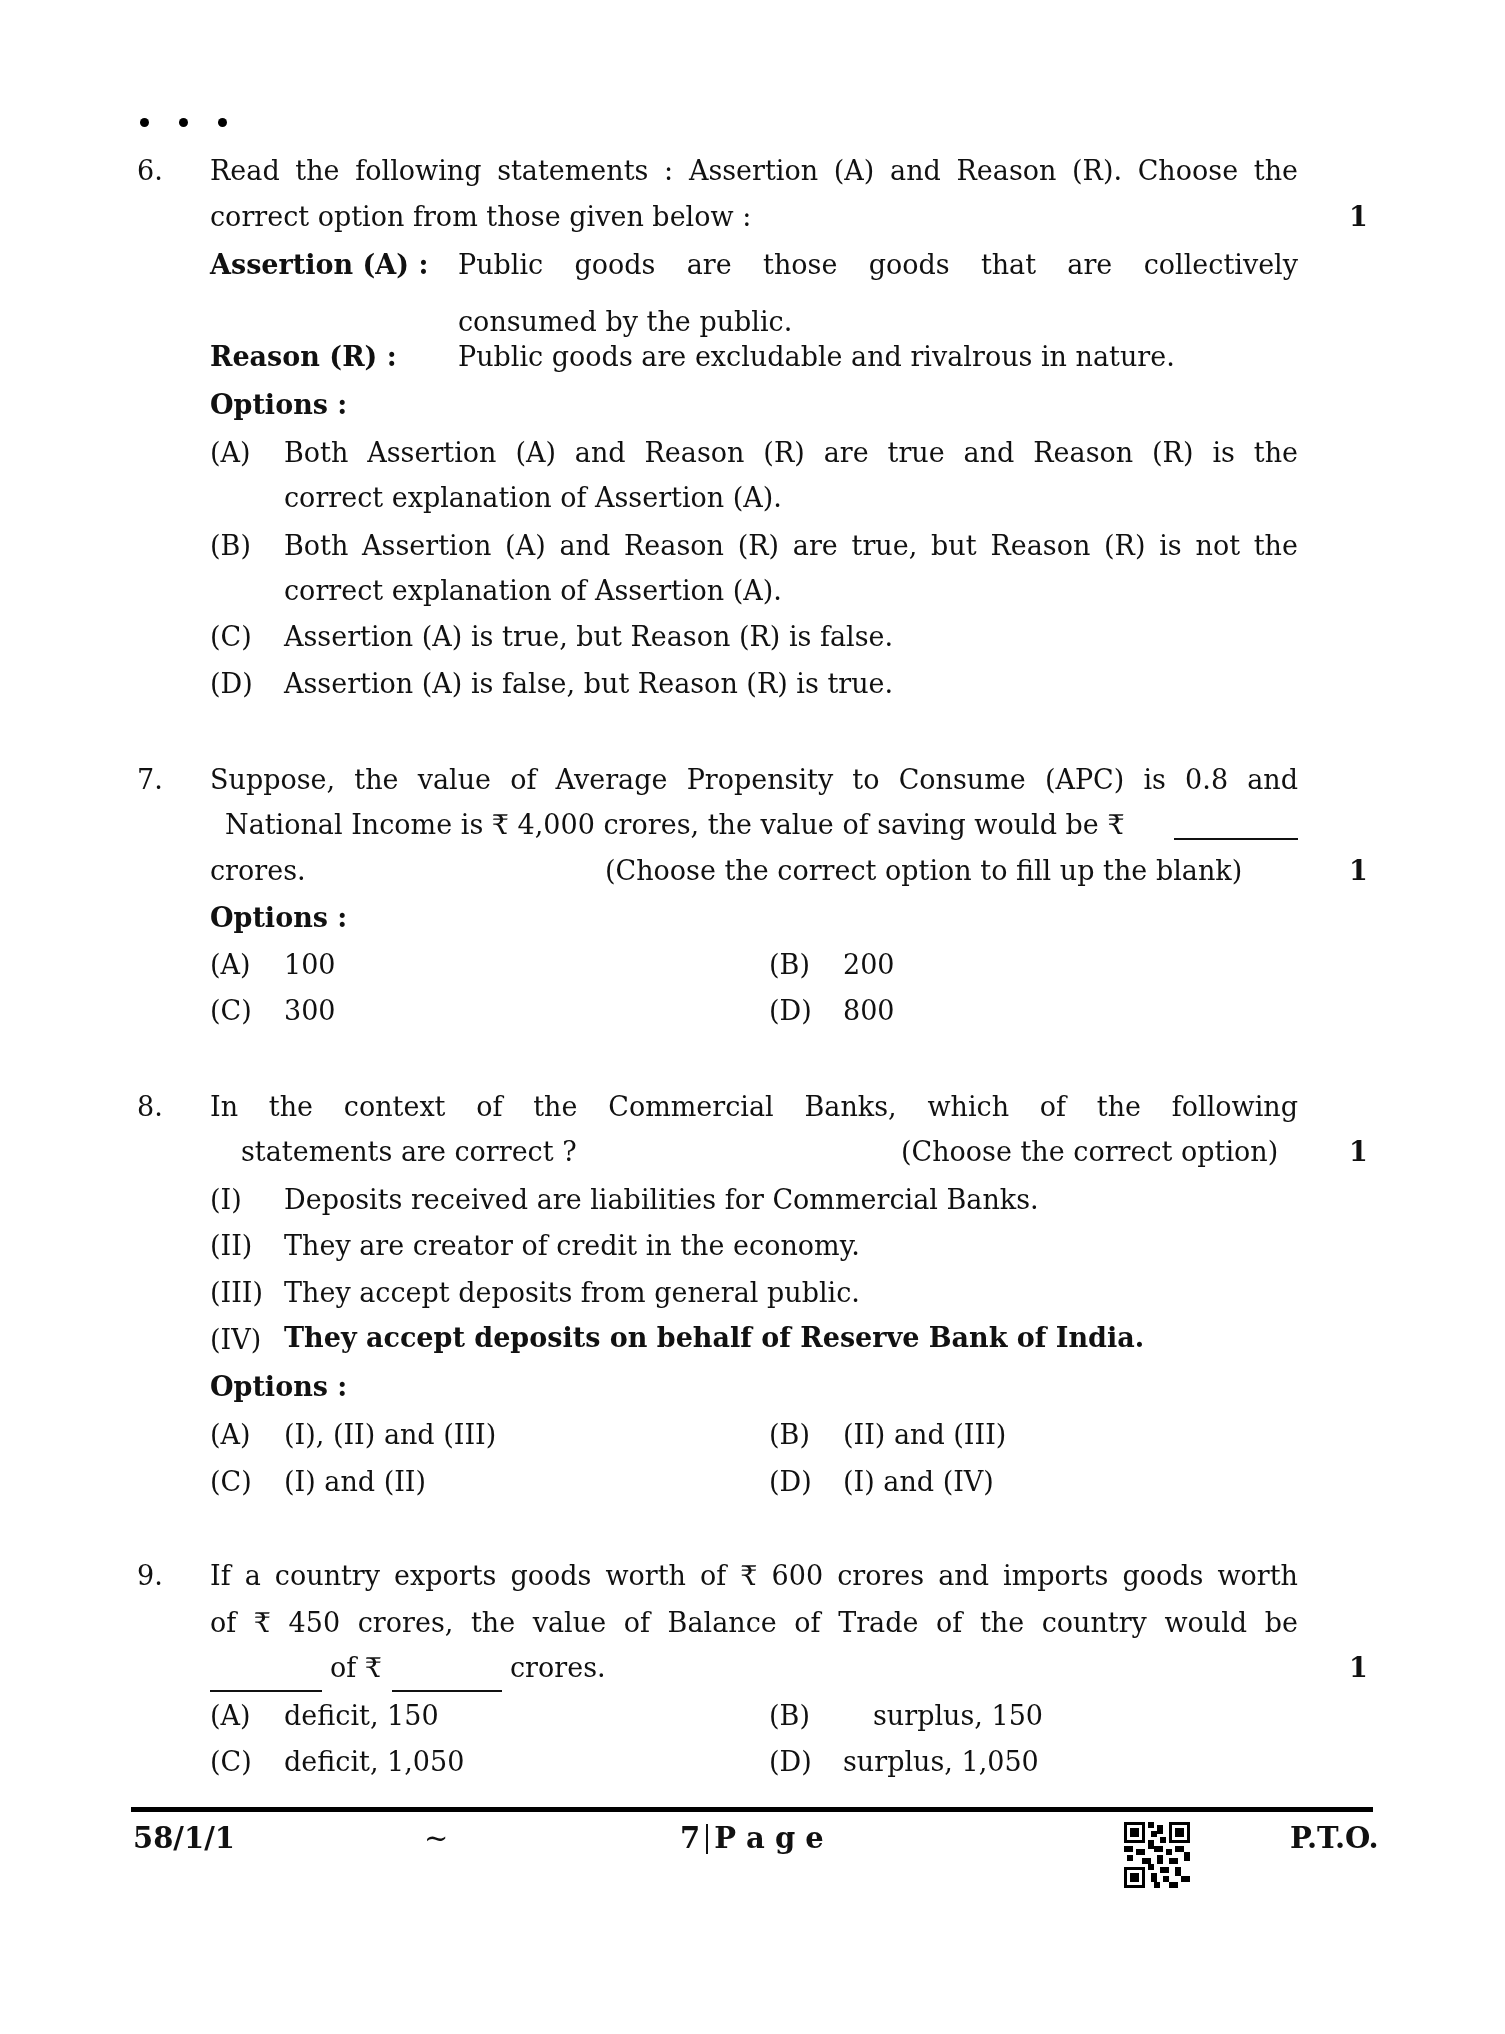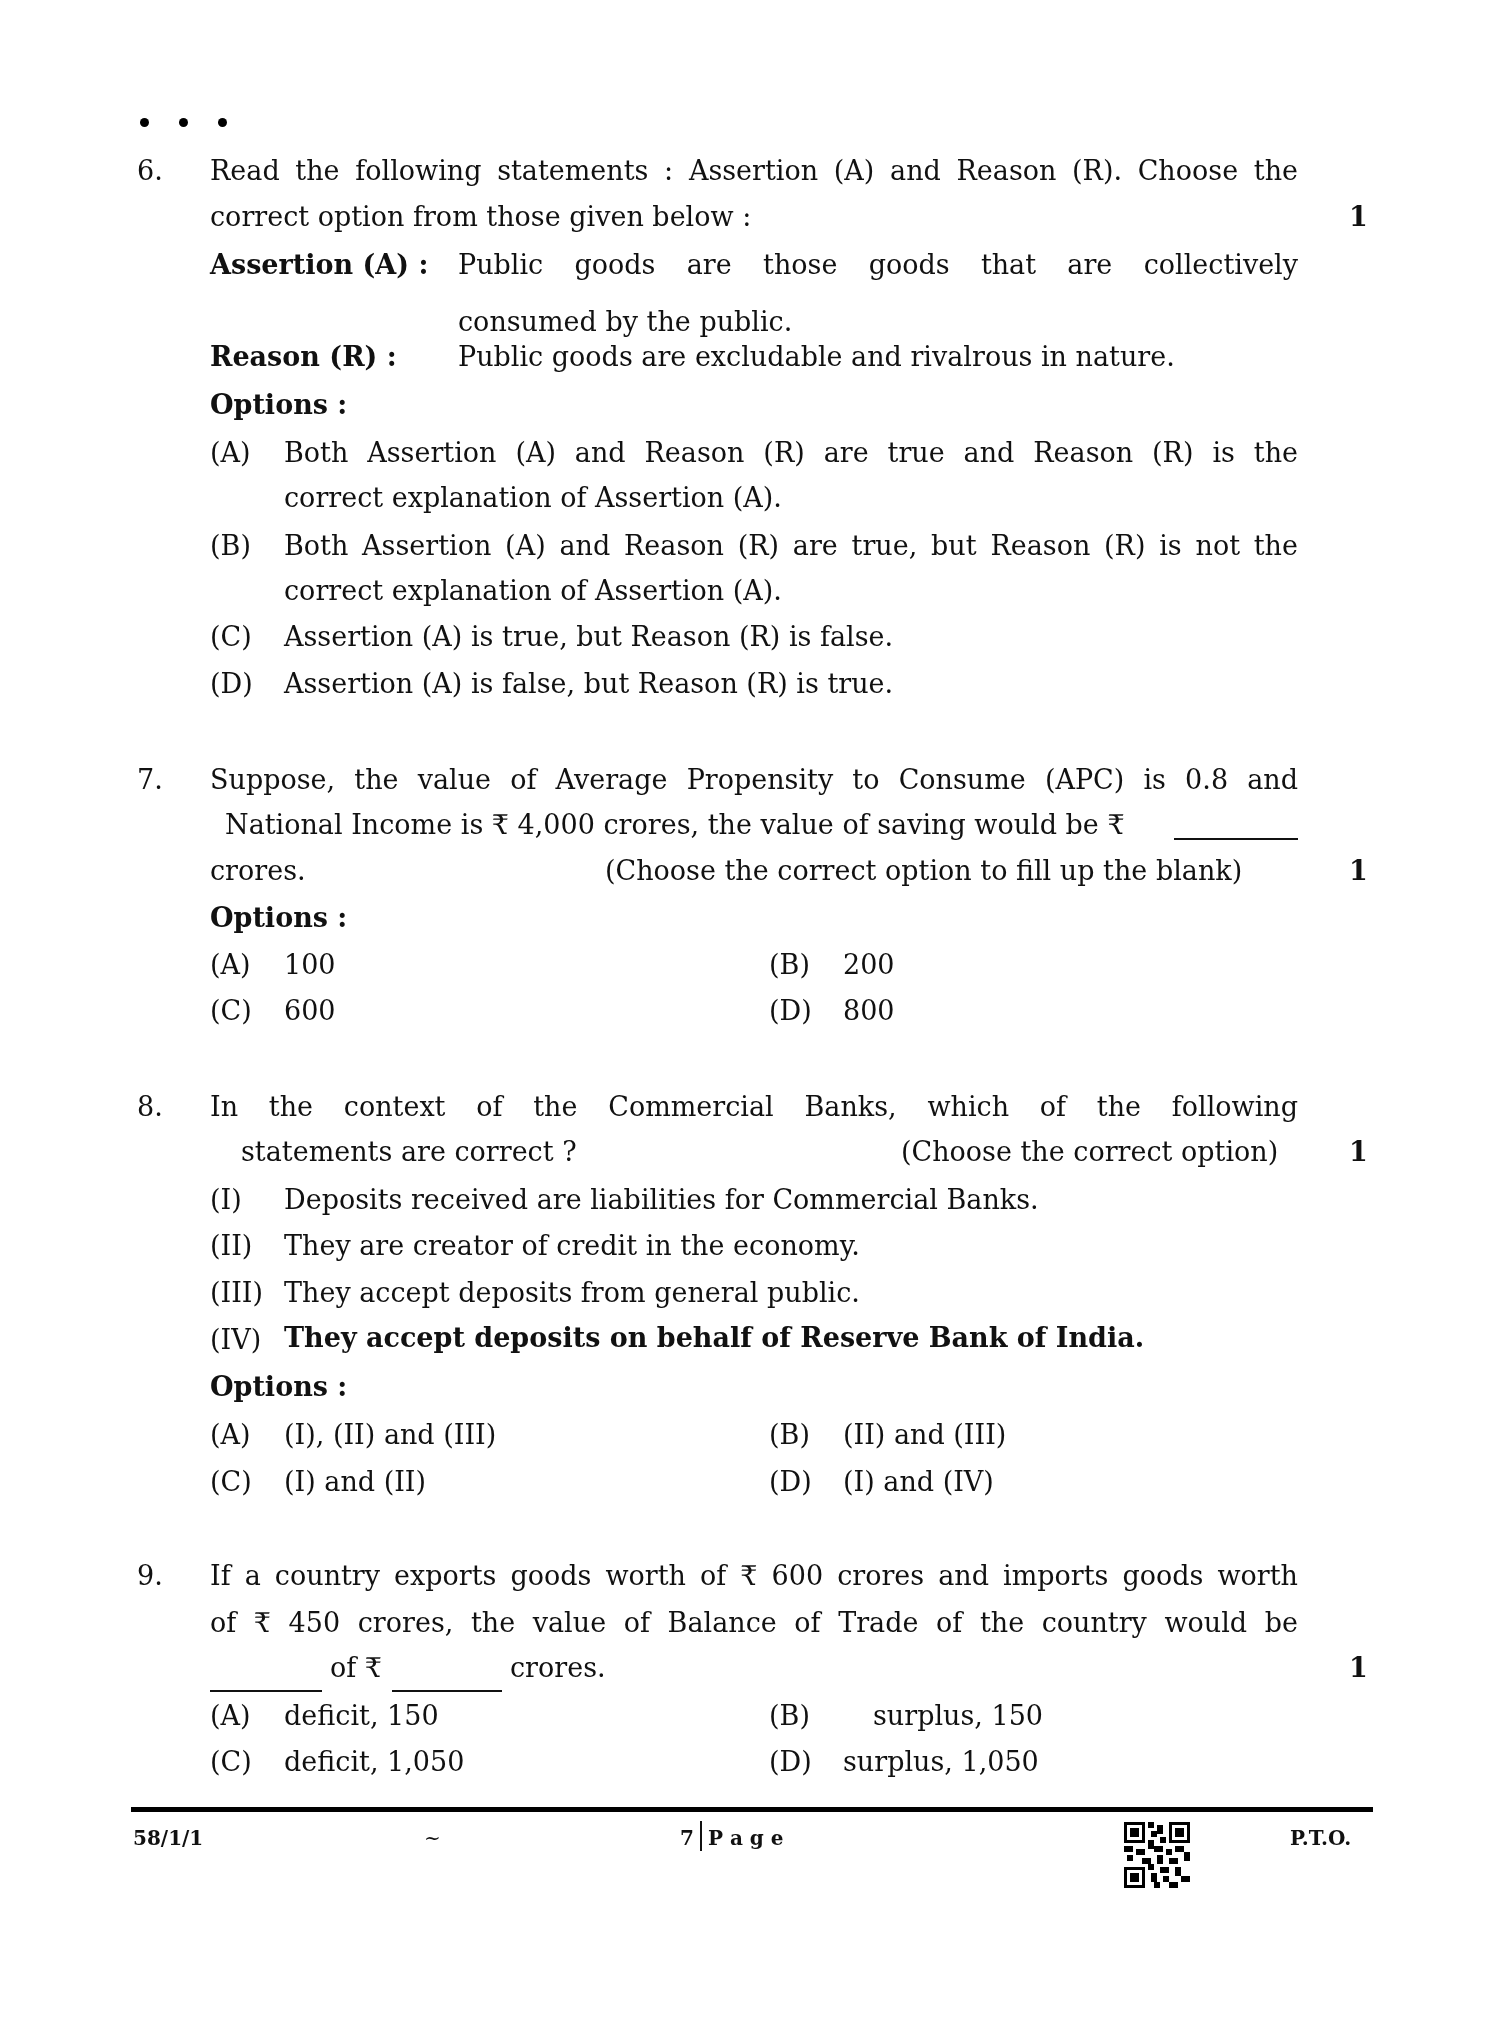--- a/index.html
+++ b/index.html
@@ -6,21 +6,21 @@
   body { width:1505px; height:2034px; position:relative; overflow:hidden;
          font-family:"DejaVu Serif","Liberation Serif",serif; color:#111; }
   .ln { position:absolute; font-size:27px; line-height:34px; height:34px; white-space:nowrap; }
   .just { text-align:justify; text-align-last:justify; white-space:normal; overflow:hidden; }
   .b { font-weight:bold; }
   .mark { position:absolute; left:1349px; font-size:27px; line-height:34px; font-weight:bold; }
   .dots { position:absolute; left:140px; top:112px; }
   .dot { display:inline-block; width:9px; height:9px; background:#000; border-radius:50%; margin-right:30px; }
   .blank { display:inline-block; border-bottom:2px solid #111; height:22px; vertical-align:baseline; }
   .rule { position:absolute; left:131px; top:1807px; width:1242px; height:5px; background:#000; }
-  .foot { position:absolute; top:1821px; font-size:20px; line-height:34px; font-weight:bold; }
+  .foot { position:absolute; top:1821px; font-size:29px; line-height:34px; font-weight:bold; }
   .qr { position:absolute; left:1124px; top:1822px; width:66px; height:66px; }
 </style>
 </head>
 <body>
 
 <div class="dots">
   <span class="dot"></span><span class="dot"></span><span class="dot"></span>
 </div>
 
 <div>
@@ -63,21 +63,21 @@
   <div class="mark" style="top:854px;">1</div>
 
   <div class="ln b" style="left:210px;top:901px;">Options :</div>
 
   <div class="ln" style="left:210px;top:948px;">(A)</div>
   <div class="ln" style="left:284px;top:948px;text-align:center;">100</div>
   <div class="ln" style="left:769px;top:948px;">(B)</div>
   <div class="ln" style="left:843px;top:948px;">200</div>
 
   <div class="ln" style="left:210px;top:994px;">(C)</div>
-  <div class="ln" style="left:284px;top:994px;">600</div>
+  <div class="ln" style="left:284px;top:994px;">300</div>
   <div class="ln" style="left:769px;top:994px;">(D)</div>
   <div class="ln" style="left:843px;top:994px;">800</div>
 </div>
 
 <div>
   <div class="ln" style="left:137px;top:1090px;">8.</div>
   <div class="ln just" style="left:210px;top:1090px;width:1088px;">In the context of the Commercial Banks, which of the following</div>
   <div class="ln" style="left:210px;top:1135px;margin-left:31px;">statements are correct ?</div>
   <div class="ln" style="left:901px;top:1135px;">(Choose the correct option)</div>
   <div class="mark" style="top:1135px;">1</div>

